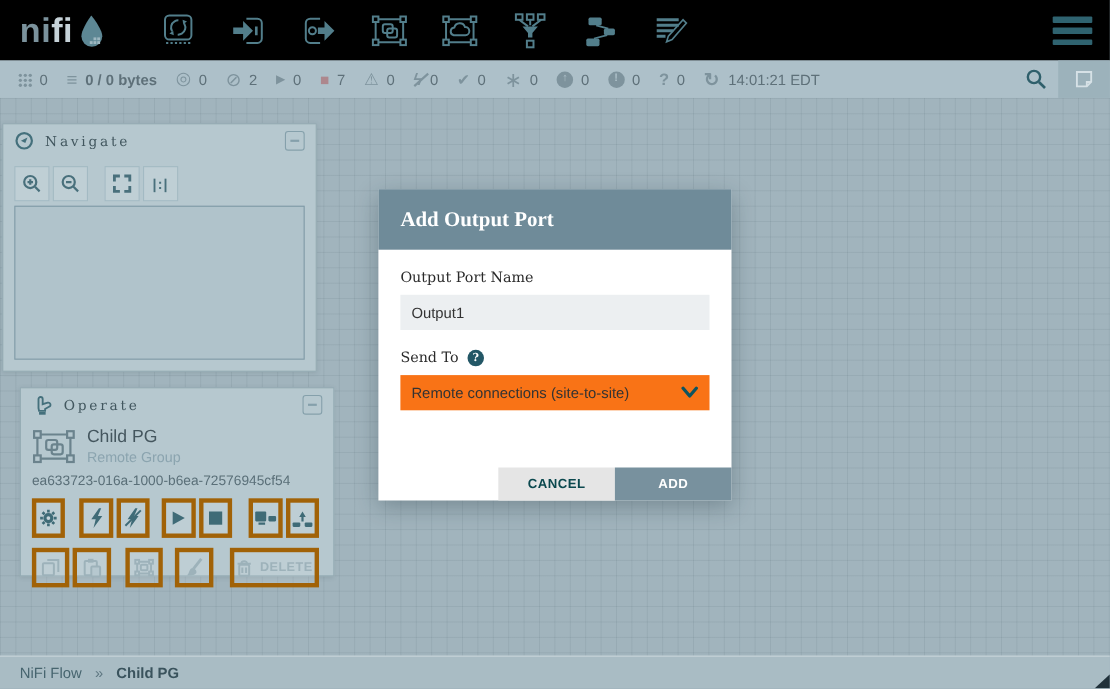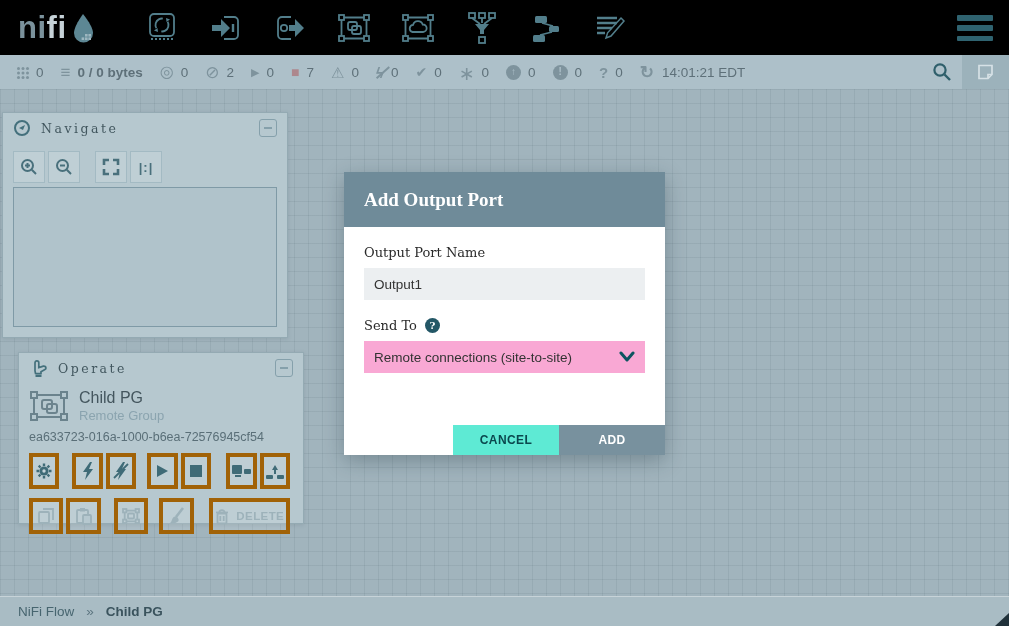--- a/index.html
+++ b/index.html
@@ -82,25 +82,25 @@
   
   .dialog{position:absolute;left:344px;top:172px;width:321px;height:283px;background:#ffffff;z-index:10;box-shadow:0 6px 20px rgba(20,40,50,.30)}
   .dialog-header{height:55px;background:#6f8b99;display:flex;align-items:center;padding:0 20px;color:#ffffff;
     font-family:Liberation Serif, serif;font-size:19px;font-weight:bold}
   .dialog-body{padding:18px 20px 0}
   .field-label{font-family:"DejaVu Serif","Liberation Serif",serif;font-size:13px;color:#2a2a2a;margin-bottom:8px;display:flex;align-items:center;gap:8px}
   .text-input{width:100%;box-sizing:border-box;height:32px;background:#eceff1;border:0;outline:none;padding:0 10px;
     font-family:"Liberation Sans",sans-serif;font-size:13.5px;color:#333}
   .field2{margin-top:18px}
   .help-icon{width:15px;height:15px;border-radius:50%;background:#235766;color:#fff;font-size:10px;font-weight:bold;display:inline-flex;align-items:center;justify-content:center}
-  .select{height:32px;background:#f9a8d4;display:flex;align-items:center;padding:0 10px;font-size:13.5px;color:#333;position:relative;cursor:pointer}
+  .select{height:32px;background:#f97316;display:flex;align-items:center;padding:0 10px;font-size:13.5px;color:#333;position:relative;cursor:pointer}
   .select svg{position:absolute;right:10px;top:10px;stroke:#0e5460;fill:none;stroke-width:3;stroke-linecap:round;stroke-linejoin:round}
   .dialog-buttons{position:absolute;right:0;bottom:0;display:flex}
   .btn{height:30px;width:106px;display:flex;align-items:center;justify-content:center;font-size:12px;font-weight:bold;letter-spacing:.4px;cursor:pointer}
-  .btn-cancel{background:#5eead4;color:#0b484e}
+  .btn-cancel{background:#e5e5e5;color:#0b484e}
   .btn-add{background:#78919e;color:#ffffff}
   
   .cursor{position:absolute;right:0;bottom:0;z-index:20}
 </style>
 </head>
 <body>
 
 <div class="canvas"></div>
 
 <div class="topbar">

